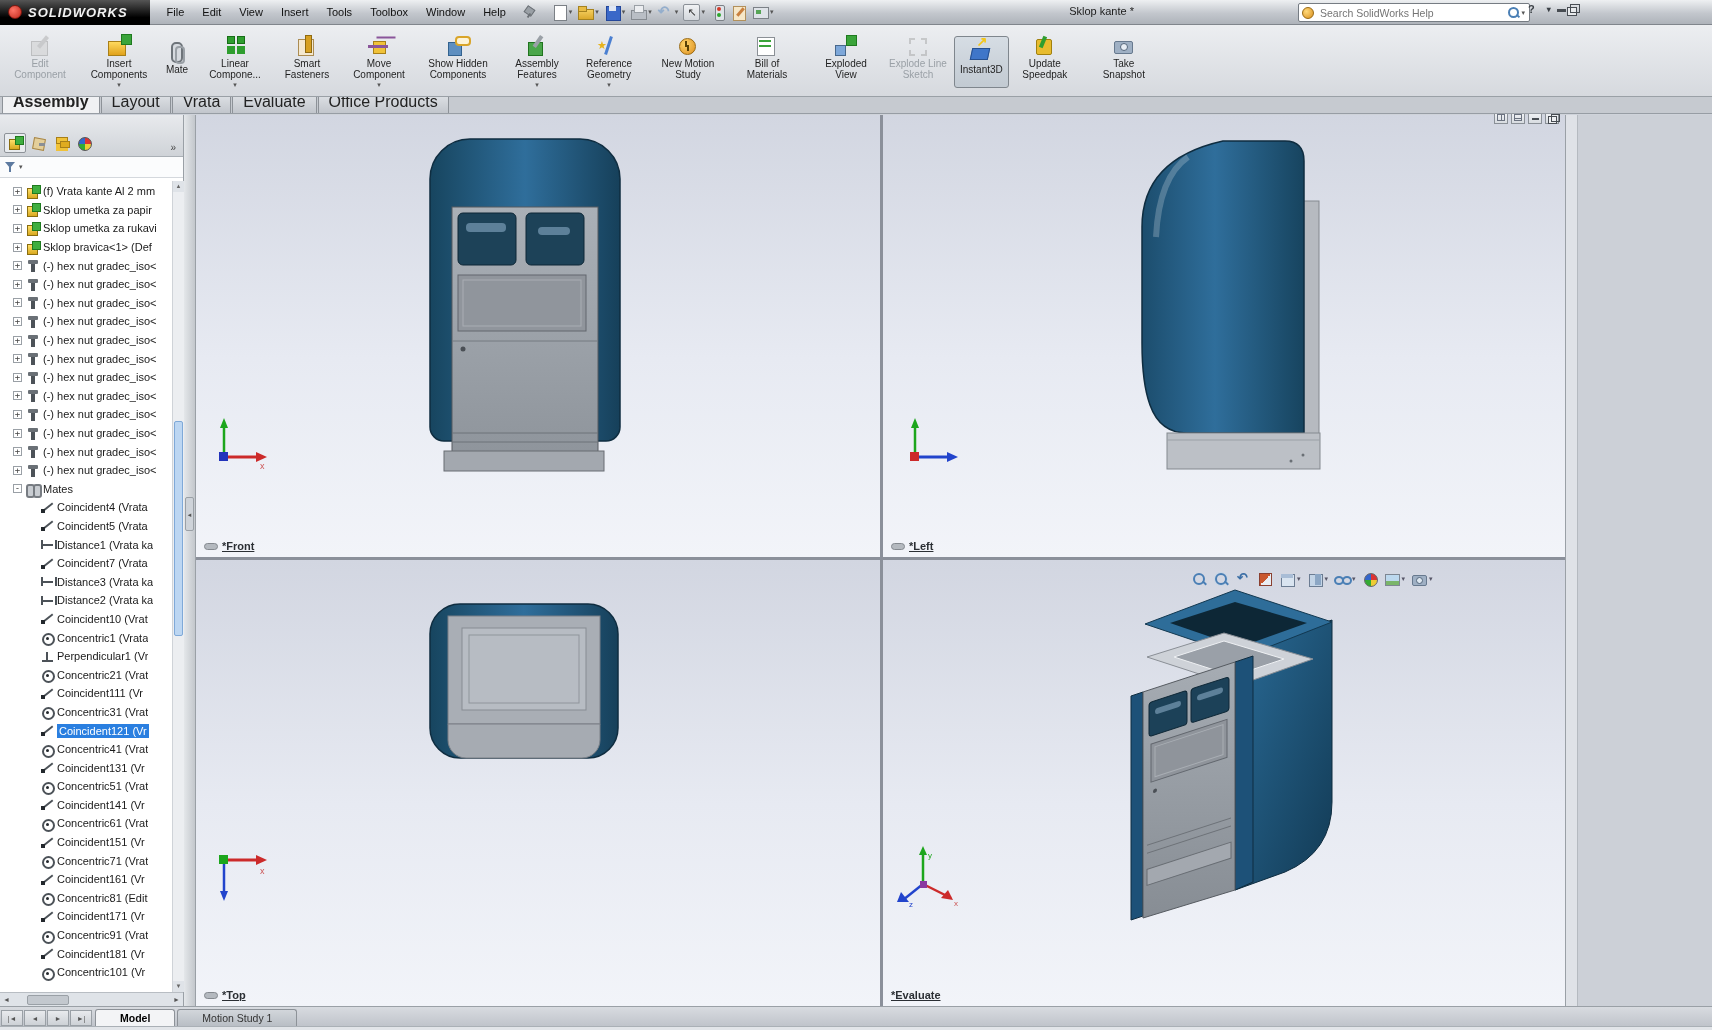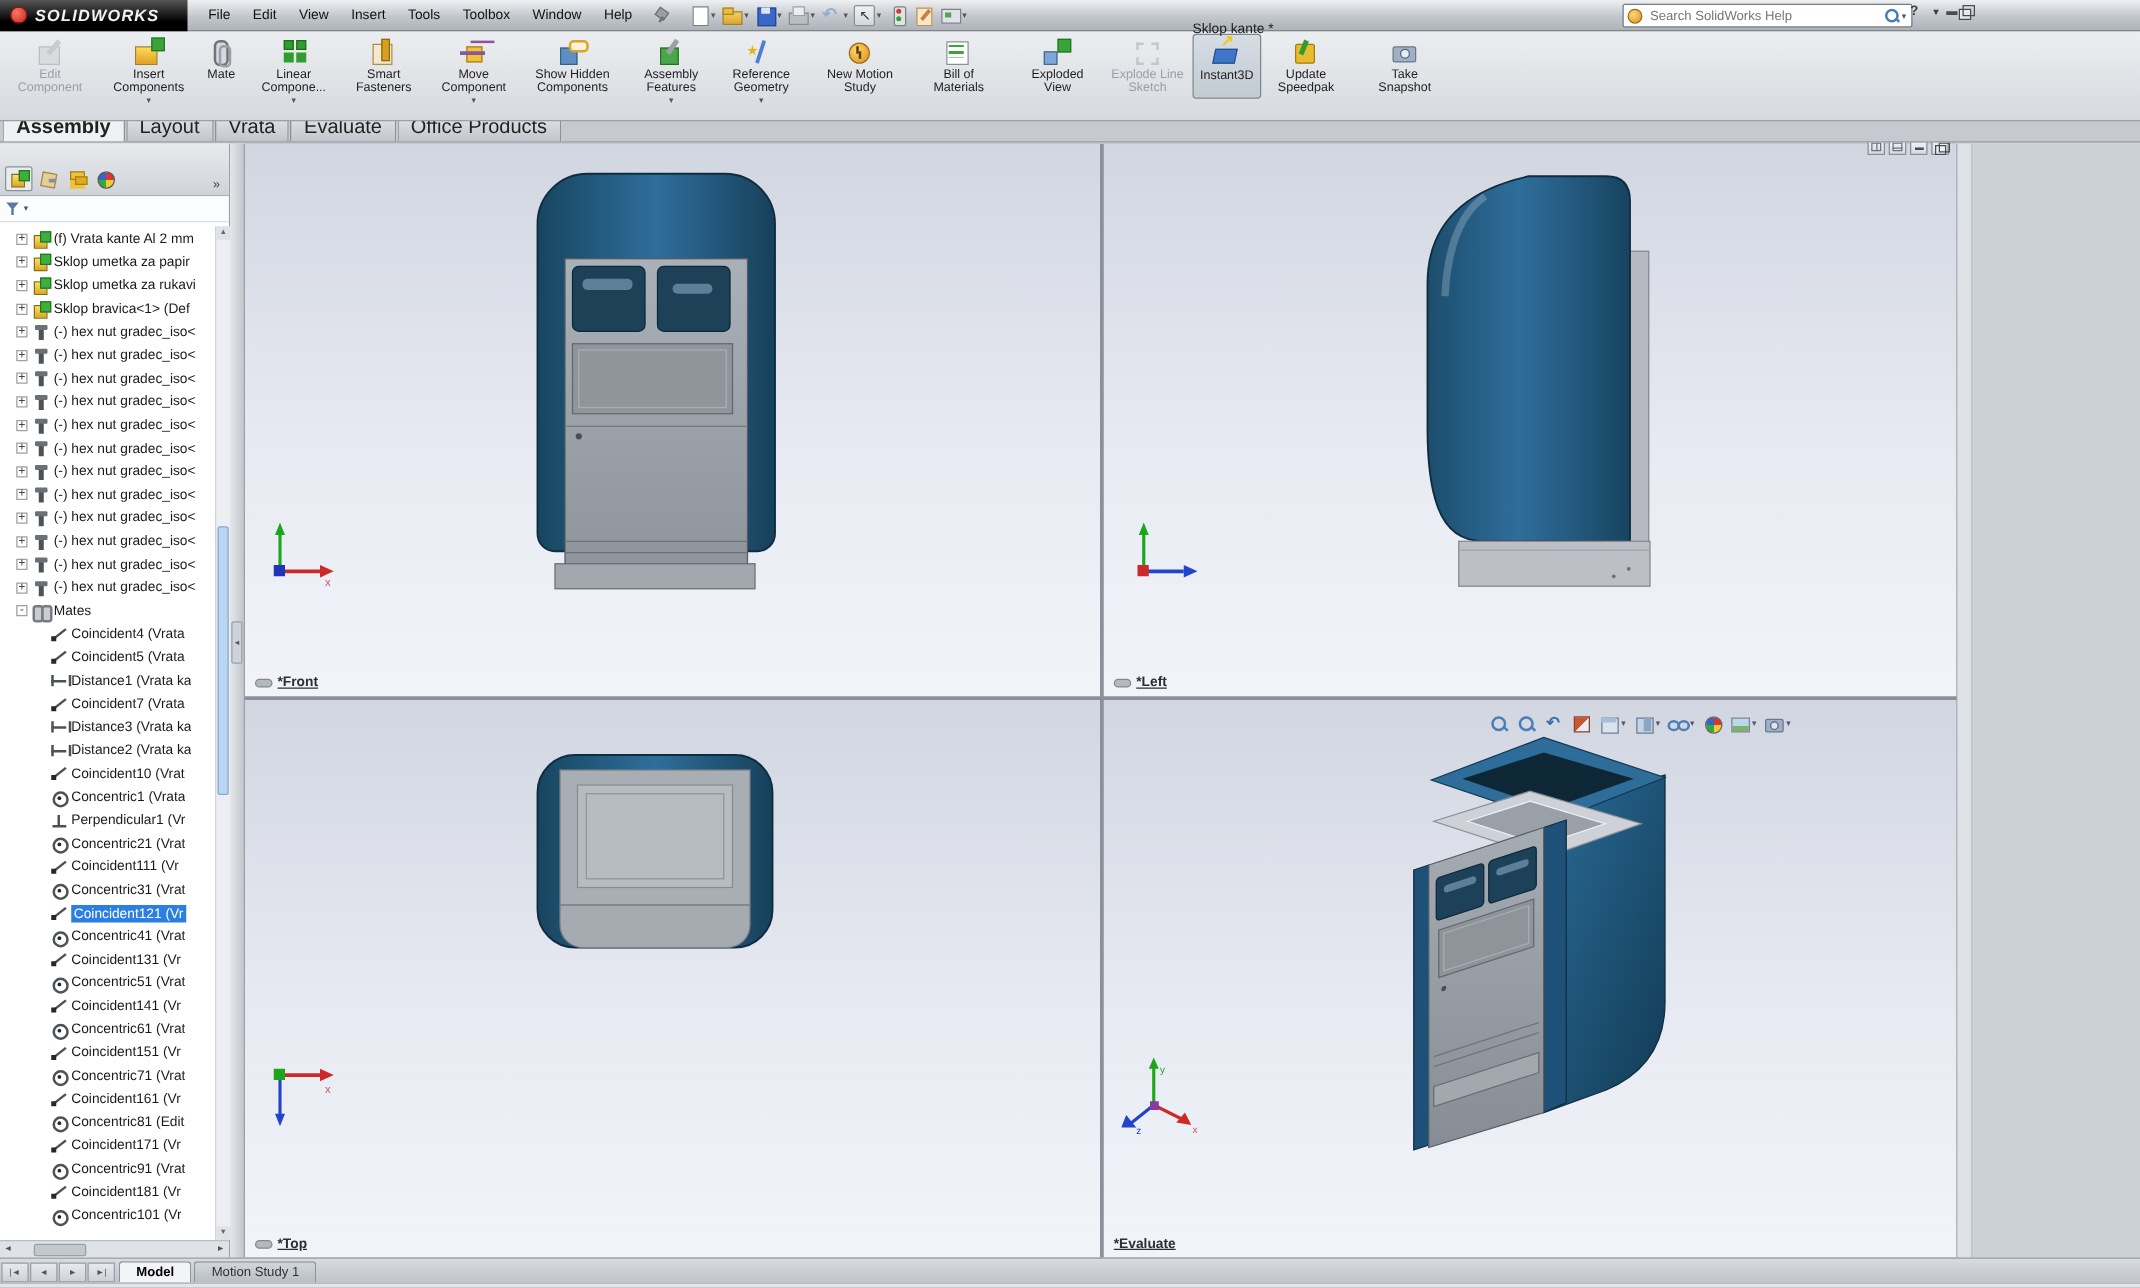--- a/index.html
+++ b/index.html
@@ -18,22 +18,22 @@
   .menubar{display:flex;margin-left:8px;}
   .menu-item{padding:3px 9px;font-size:11px;color:#111;}
   .pin{width:12px;height:12px;margin:0 8px;position:relative;}
   .pin::before{content:'';position:absolute;left:2px;top:1px;width:7px;height:6px;background:#9aa0a6;border:1px solid #6b7076;transform:rotate(35deg);}
   .pin::after{content:'';position:absolute;left:5px;top:7px;width:2px;height:5px;background:#6b7076;transform:rotate(35deg);}
   .quickbar{display:flex;align-items:center;margin-left:6px;}
   .qitem{display:flex;align-items:center;margin:0 2px;}
   .qic{width:17px;height:17px;position:relative;display:inline-block;}
   .qic::before,.qic::after{content:'';position:absolute;}
   .qcaret{font-size:7px;color:#555;margin:0 1px;}
-  .title-center{position:absolute;left:954px;width:220px;text-align:left;top:5px;
-    font-size:11px;color:#1c1c1c;pointer-events:none;margin-top:12px;}
+  .title-center{position:absolute;left:914px;width:220px;text-align:right;top:5px;
+    font-size:11px;color:#1c1c1c;pointer-events:none;}
   .searchbox{position:absolute;left:1298px;top:3px;width:232px;height:19px;background:#fff;
     border:1px solid #767c83;border-radius:2px;display:flex;align-items:center;padding:0 3px;}
   .sball{width:12px;height:12px;border-radius:50%;background:radial-gradient(circle at 35% 35%,#ffd97a,#d98f1e);border:1px solid #9a6a12;margin-right:4px;flex:0 0 12px;}
   .stext{flex:1;font-size:10.5px;color:#6a6f75;border:none;outline:none;background:transparent;font-family:"Liberation Sans",sans-serif;}
   .smag{width:13px;height:13px;position:relative;}
   .smag::before{content:'';position:absolute;left:1px;top:1px;width:7px;height:7px;border:2px solid #4a7fb5;border-radius:50%;}
   .smag::after{content:'';position:absolute;left:9px;top:9px;width:4px;height:2px;background:#4a7fb5;transform:rotate(45deg);}
   .winbtns{position:absolute;left:1522px;top:3px;display:flex;align-items:center;}
   .wbtn{font-size:11px;color:#3b4046;margin:0 6px;font-weight:bold;}
   .wbtn.small{font-size:8px;}
@@ -57,21 +57,21 @@
   .ic-rebuild-traffic-light::before{left:5px;top:1px;width:8px;height:14px;background:#dfe3e8;border:1px solid #7c8187;border-radius:2px;}
   .ic-rebuild-traffic-light::after{left:7px;top:3px;width:4px;height:4px;border-radius:50%;background:#d23b2a;box-shadow:0 6px 0 #2ea52e;}
   .ic-file-properties::before{left:2px;top:2px;width:11px;height:13px;background:#f6e7c8;border:1px solid #b2905b;}
   .ic-file-properties::after{left:8px;top:3px;width:3px;height:10px;background:#c9803f;transform:rotate(40deg);}
   .ic-options-screen::before{left:1px;top:3px;width:14px;height:10px;background:#dfe3e8;border:1px solid #7c8187;}
   .ic-options-screen::after{left:4px;top:6px;width:5px;height:4px;background:#56a556;}
 
   
   .ribbon{position:absolute;top:25px;left:0;right:0;height:72px;
     background:linear-gradient(#eceef1,#d6d9de);border-bottom:1px solid #9aa0a6;
-    display:flex;align-items:flex-start;padding:2px 2px 0 4px;z-index:40;}
+    display:flex;align-items:center;padding:2px 2px 0 4px;z-index:40;}
   .rbtn{display:flex;flex-direction:column;align-items:center;padding:3px 5px 0;
     font-size:10px;line-height:10.5px;text-align:center;color:#1f1f1f;max-width:72px;min-width:44px;}
   .rbtn .rlbl{margin-top:1px;}
   .rbtn .rcaret{font-size:7px;color:#555;margin-top:auto;padding-bottom:1px;}
   .rbtn.disabled{color:#9aa0a6;}
   .rbtn.disabled .ric{opacity:.45;filter:grayscale(1);}
   .rbtn.pressed{background:linear-gradient(#d6dde4,#c2cad2);border:1px solid #7f868d;border-radius:3px;}
   .rsep{width:1px;background:#aeb2b8;margin:4px 3px;flex:0 0 1px;}
   .ric{width:26px;height:24px;position:relative;flex:0 0 24px;}
   .ric::before,.ric::after{content:'';position:absolute;}
@@ -229,21 +229,21 @@
     border-left:1px solid #9aa0a6;z-index:9;}
   .rs-scroll{position:absolute;left:0;top:0;bottom:0;width:12px;background:#dfe2e7;border-right:1px solid #b5bac0;}
 
   
   .bottombar{position:absolute;left:0;right:0;bottom:4px;height:20px;
     background:linear-gradient(#d8dbe0,#c0c4cb);border-top:1px solid #9aa0a6;
     display:flex;align-items:flex-end;z-index:45;}
   .snav{display:flex;align-items:flex-end;padding:0 2px 0 1px;}
   .snavbtn{width:22px;height:16px;border:1px solid #9aa0a6;background:linear-gradient(#e8eaed,#cdd1d6);
     font-size:7px;color:#555;text-align:center;line-height:15px;margin-right:1px;}
-  .btab{font-size:10.5px;padding:2px 13px;margin-right:2px;color:#333;
+  .btab{font-size:10.5px;padding:2px 24px;margin-right:2px;color:#333;
     background:linear-gradient(#d2d6db,#b9bec5);border:1px solid #8d9298;border-bottom:none;border-radius:3px 3px 0 0;}
   .btab.active{background:#f3f4f6;font-weight:bold;color:#000;}
   .statusstrip{position:absolute;left:0;right:0;bottom:0;height:4px;background:#e2e5e9;border-top:1px solid #aab0b6;z-index:46;}
 </style>
 </head>
 <body>
 
 <div class="titlebar">
   <div class="logo">
     <span class="gear"></span>

